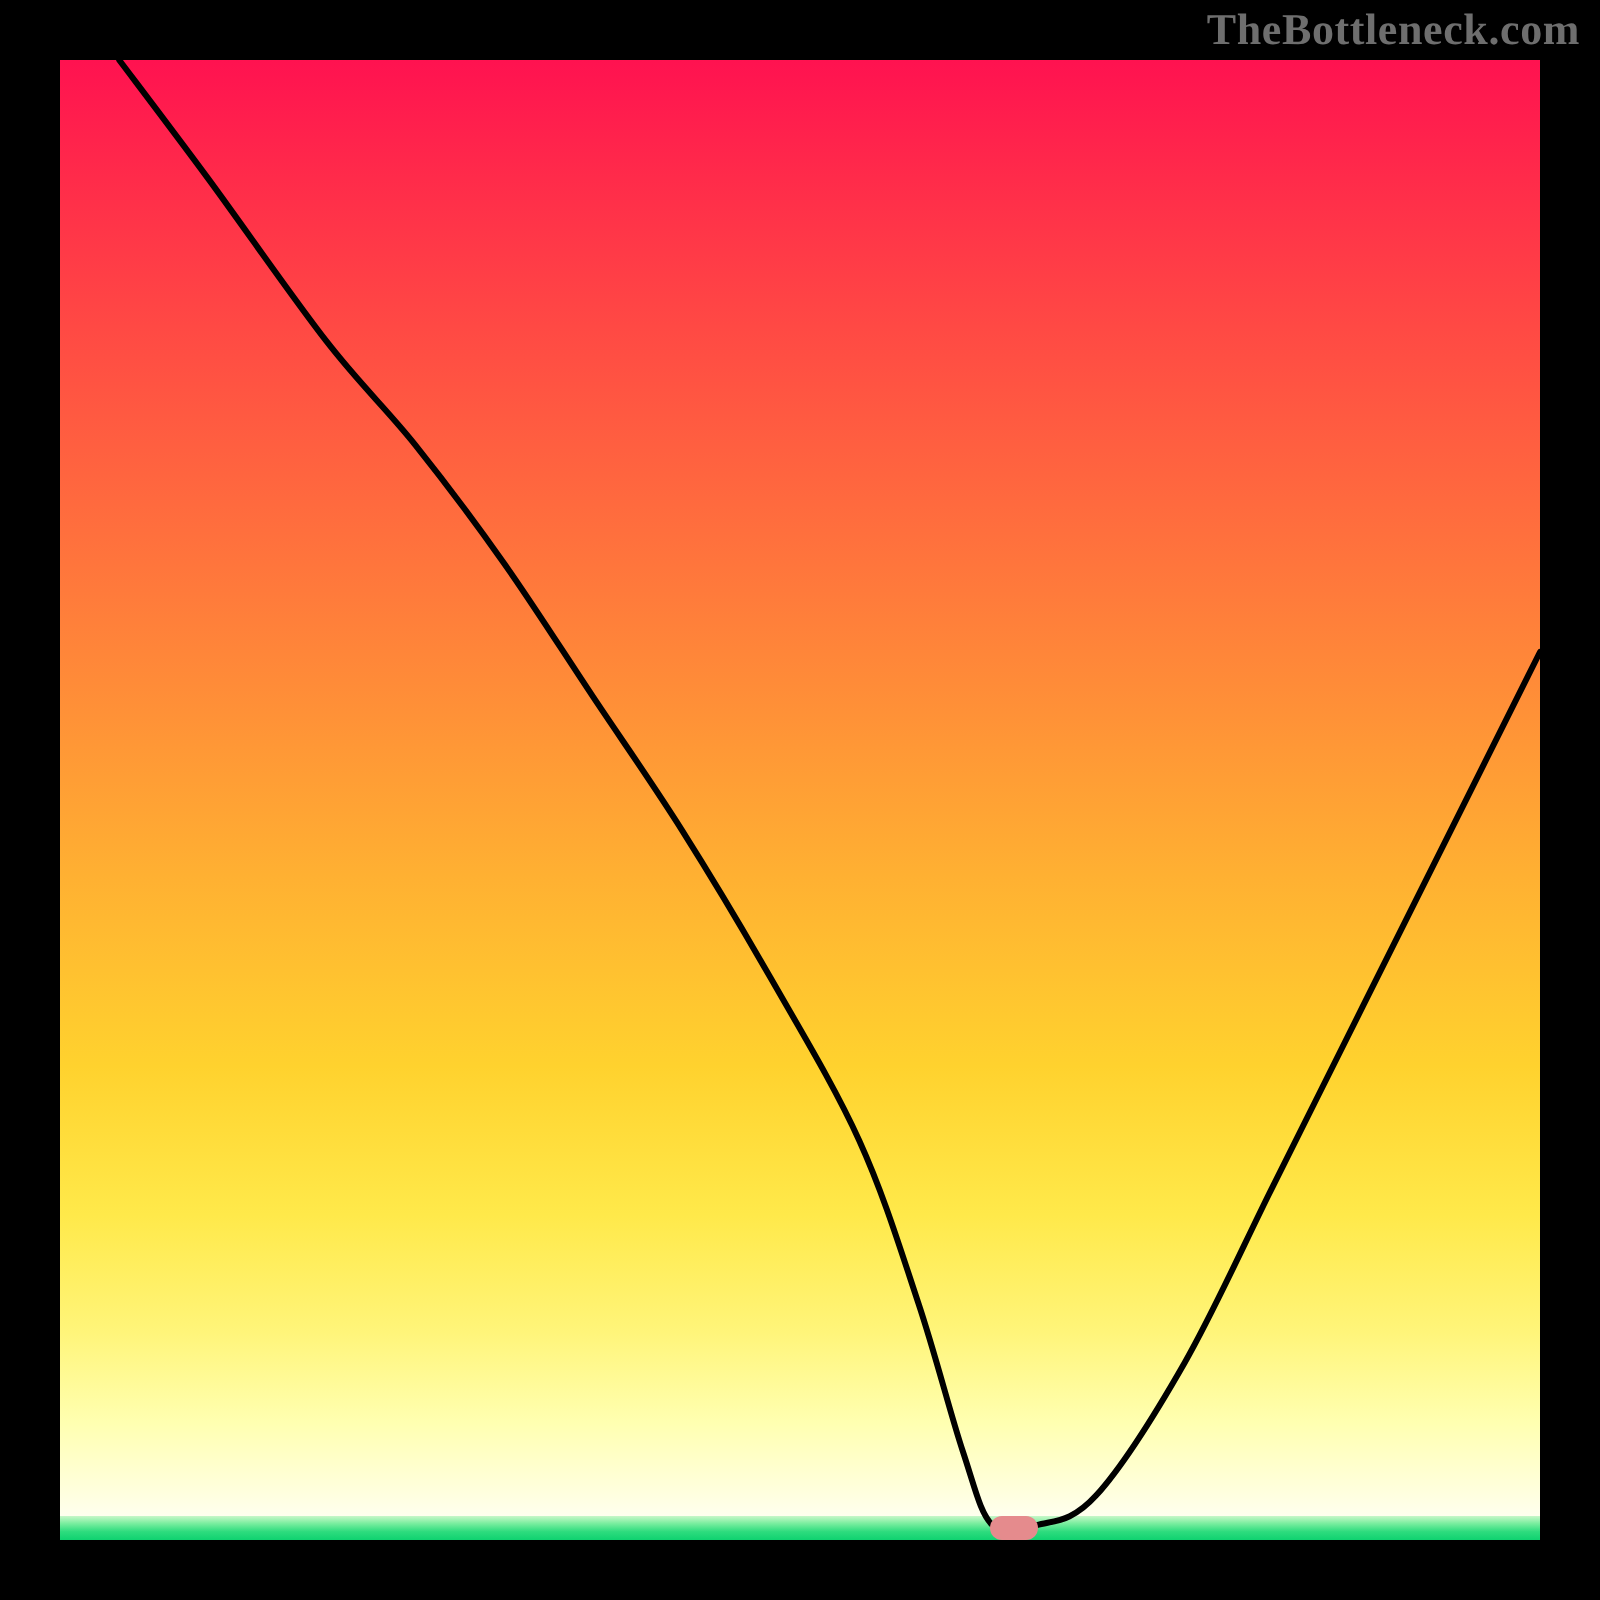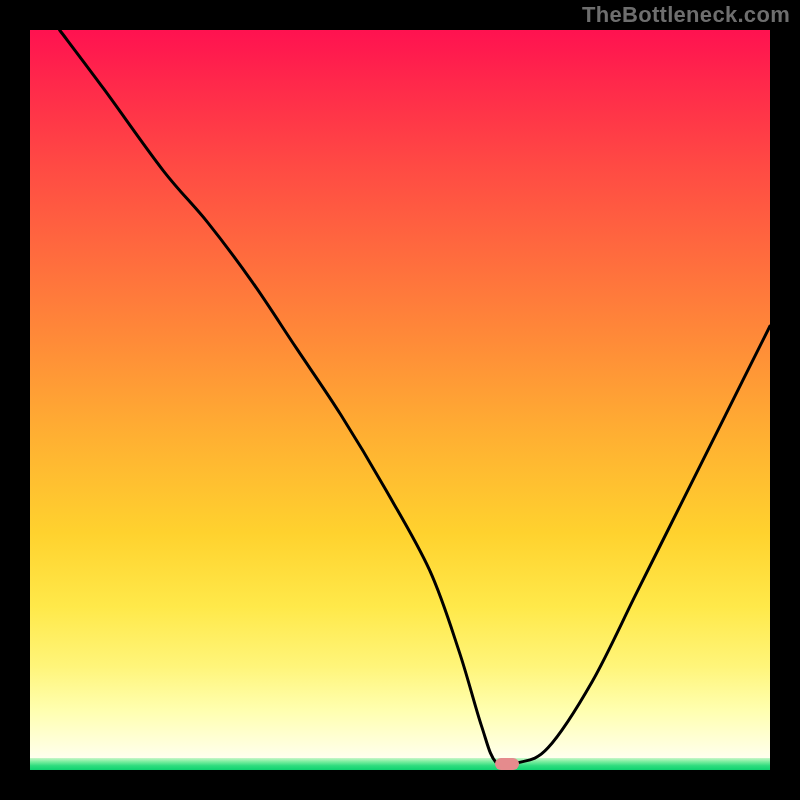--- a/index.html
+++ b/index.html
@@ -18,20 +18,21 @@
   }
   .watermark {
     position: absolute;
     top: 2px;
     right: 10px;
     color: #6e6e6e;
     font-size: 22px;
     font-weight: 600;
     letter-spacing: 0.3px;
     user-select: none;
+    font-family: Liberation Serif, serif;
   }
   
   .plot {
     position: absolute;
     left: 30px;
     top: 30px;
     width: 740px;
     height: 740px;
     background: #000;
   }

